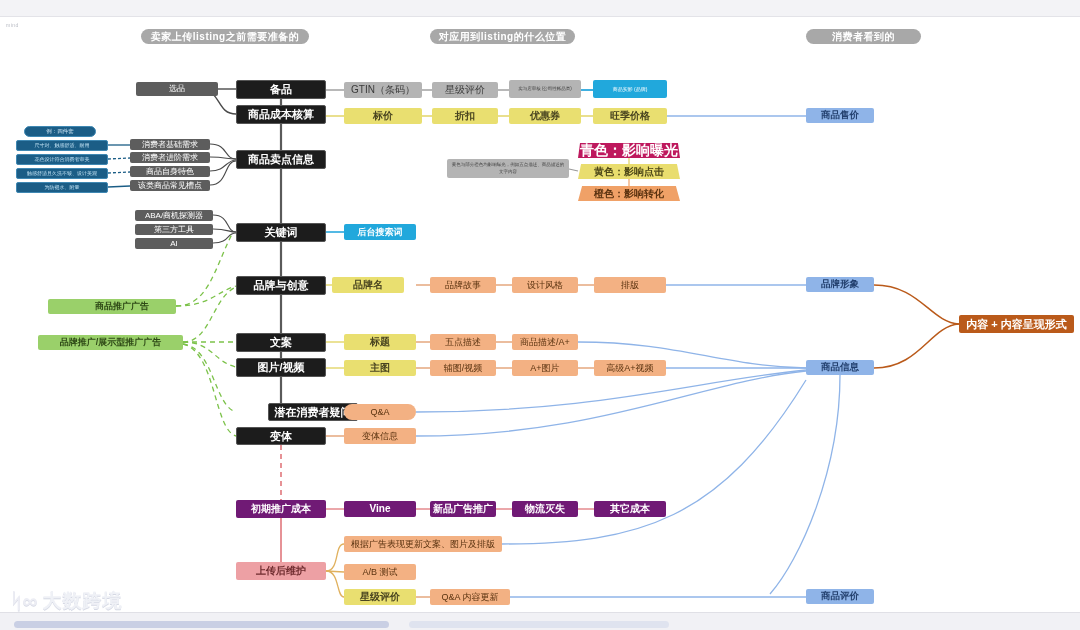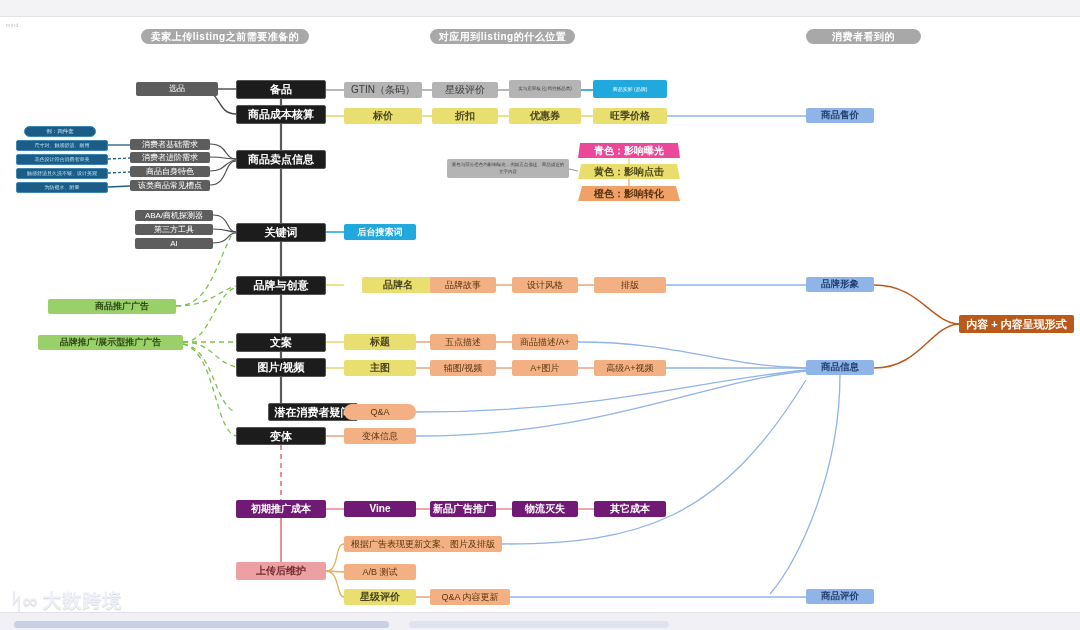--- a/index.html
+++ b/index.html
@@ -103,21 +103,21 @@
   .n-blue {
     background: #8fb4e8; color: #23406e; font-size: 9.5px; border-radius: 2px;
     font-weight: bold;
   }
   .n-brown {
     background: #ba5a1a; color: #ffffff; font-size: 11px; border-radius: 2px;
     font-weight: bold;
   }
 
   
-  .legend-cyan { background: #ec4899; color:#fff; font-weight:bold; font-size:10px;
+  .legend-cyan { background: #be185d; color:#fff; font-weight:bold; font-size:14px;
      clip-path: polygon(2% 0, 98% 0, 100% 100%, 0% 100%); }
   .legend-yellow { background: #e9dd6e; color:#4d4718; font-weight:bold; font-size:10px;
      clip-path: polygon(3% 0, 97% 0, 100% 100%, 0% 100%); }
   .legend-orange { background: #f0a167; color:#5b3310; font-weight:bold; font-size:10px;
      clip-path: polygon(4% 0, 96% 0, 100% 100%, 0% 100%); }
 
   
   .watermark {
     position: absolute; left: 10px; top: 588px;
     display: flex; align-items: center; gap: 5px;
@@ -266,21 +266,21 @@
 (品牌)</div>
       <div class="node n-yellow" style="left: 344px; top: 108px; width: 78px; height: 16px;">标价</div>
       <div class="node n-yellow" style="left: 432px; top: 108px; width: 66px; height: 16px;">折扣</div>
       <div class="node n-yellow" style="left: 509px; top: 108px; width: 72px; height: 16px;">优惠券</div>
       <div class="node n-yellow" style="left: 593px; top: 108px; width: 74px; height: 16px;">旺季价格</div>
       <div class="node n-gray-note" style="left: 447px; top: 159px; width: 122px; height: 19px;">黄色与部分橙色均影响曝光，例如五点描述、商品描述的文字内容</div>
       <div class="node legend-cyan" style="left: 578px; top: 143px; width: 102px; height: 15px;">青色：影响曝光</div>
       <div class="node legend-yellow" style="left: 578px; top: 164px; width: 102px; height: 15px;">黄色：影响点击</div>
       <div class="node legend-orange" style="left: 578px; top: 186px; width: 102px; height: 15px;">橙色：影响转化</div>
       <div class="node n-cyan" style="left: 344px; top: 224px; width: 72px; height: 16px;">后台搜索词</div>
-      <div class="node n-yellow" style="left: 362px; top: 277px; width: 72px; height: 16px;">品牌名</div>
+      <div class="node n-yellow" style="left: 332px; top: 277px; width: 72px; height: 16px;">品牌名</div>
       <div class="node n-orange-lt" style="left: 430px; top: 277px; width: 66px; height: 16px;">品牌故事</div>
       <div class="node n-orange-lt" style="left: 512px; top: 277px; width: 66px; height: 16px;">设计风格</div>
       <div class="node n-orange-lt" style="left: 594px; top: 277px; width: 72px; height: 16px;">排版</div>
       <div class="node n-yellow" style="left: 344px; top: 334px; width: 72px; height: 16px;">标题</div>
       <div class="node n-orange-lt" style="left: 430px; top: 334px; width: 66px; height: 16px;">五点描述</div>
       <div class="node n-orange-lt" style="left: 512px; top: 334px; width: 66px; height: 16px;">商品描述/A+</div>
       <div class="node n-yellow" style="left: 344px; top: 360px; width: 72px; height: 16px;">主图</div>
       <div class="node n-orange-lt" style="left: 430px; top: 360px; width: 66px; height: 16px;">辅图/视频</div>
       <div class="node n-orange-lt" style="left: 512px; top: 360px; width: 66px; height: 16px;">A+图片</div>
       <div class="node n-orange-lt" style="left: 594px; top: 360px; width: 72px; height: 16px;">高级A+视频</div>

